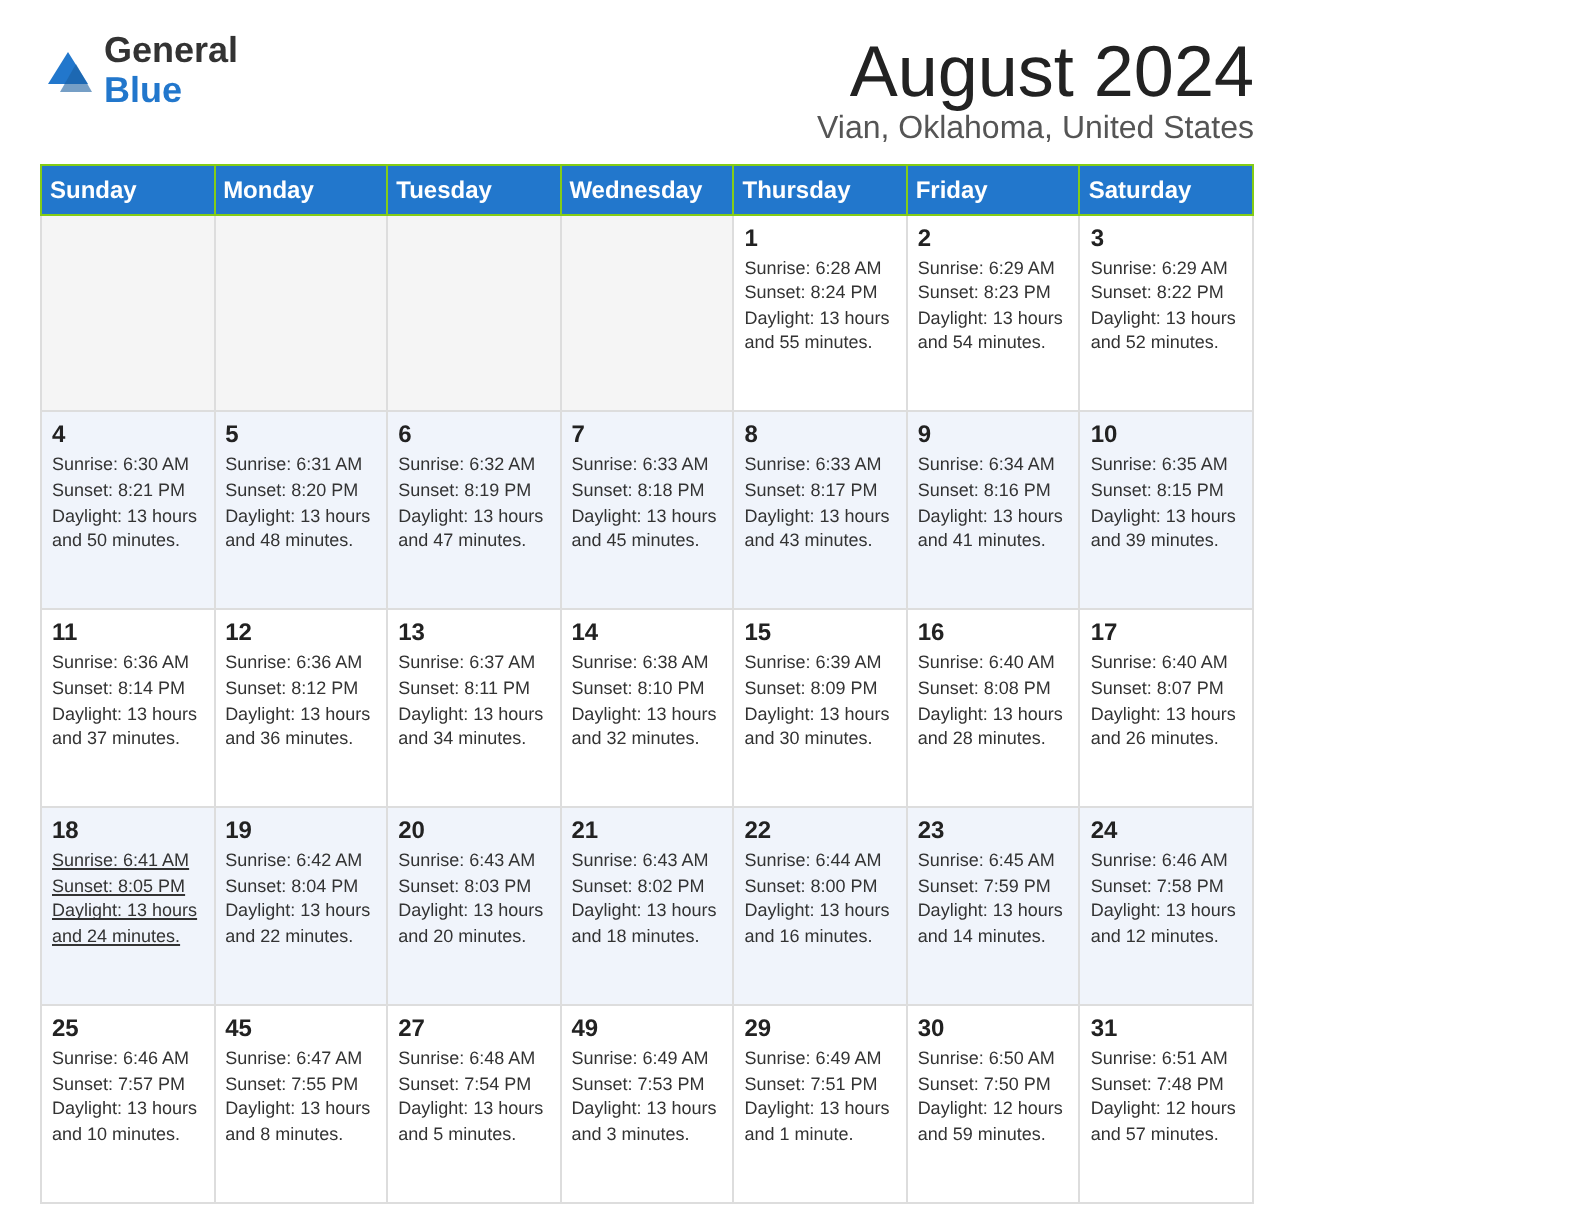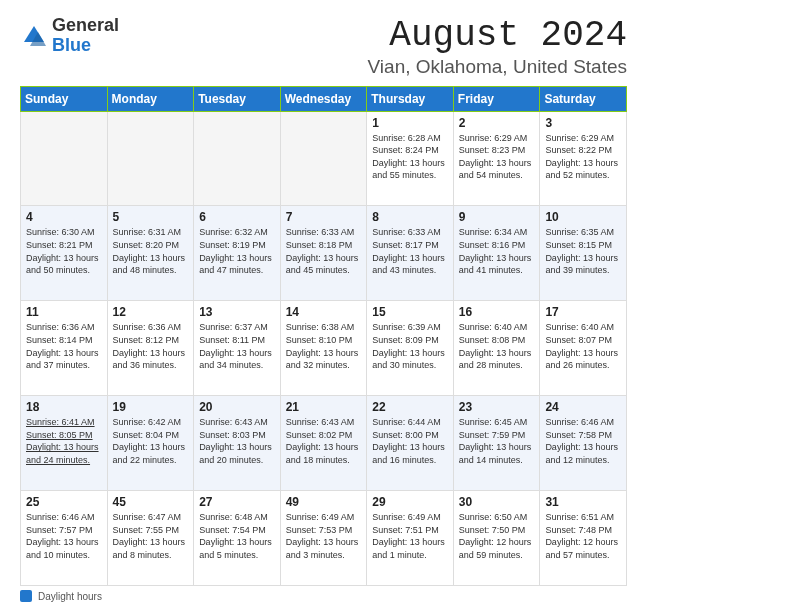--- a/index.html
+++ b/index.html
@@ -48,24 +48,23 @@
       height: 28px;
     }
     .title-block {
       text-align: right;
     }
     .month-title {
       font-size: 36px;
       font-weight: normal;
       color: #222;
       line-height: 1.1;
-      font-family: Liberation Mono, monospace;
     }
     .location {
-      font-size: 19px;
+      font-size: 16px;
       color: #555;
     }
     .calendar {
       flex: 1;
       border-collapse: collapse;
       width: 100%;
       table-layout: fixed;
     }
     .calendar th {
       background: #2277cc;
@@ -384,17 +383,13 @@
             <span class="day-num">31</span>
             <div class="day-info" style="white-space: pre-line;">Sunrise: 6:51 AM
 Sunset: 7:48 PM
 Daylight: 12 hours
 and 57 minutes.</div>
           </td>
         </tr>
       </tbody>
   </table>
 
-  <div class="footer">
-    <span class="footer-dot"></span>
-    <span>Daylight hours</span>
-  </div>
 </div>
 
 </body></html>

